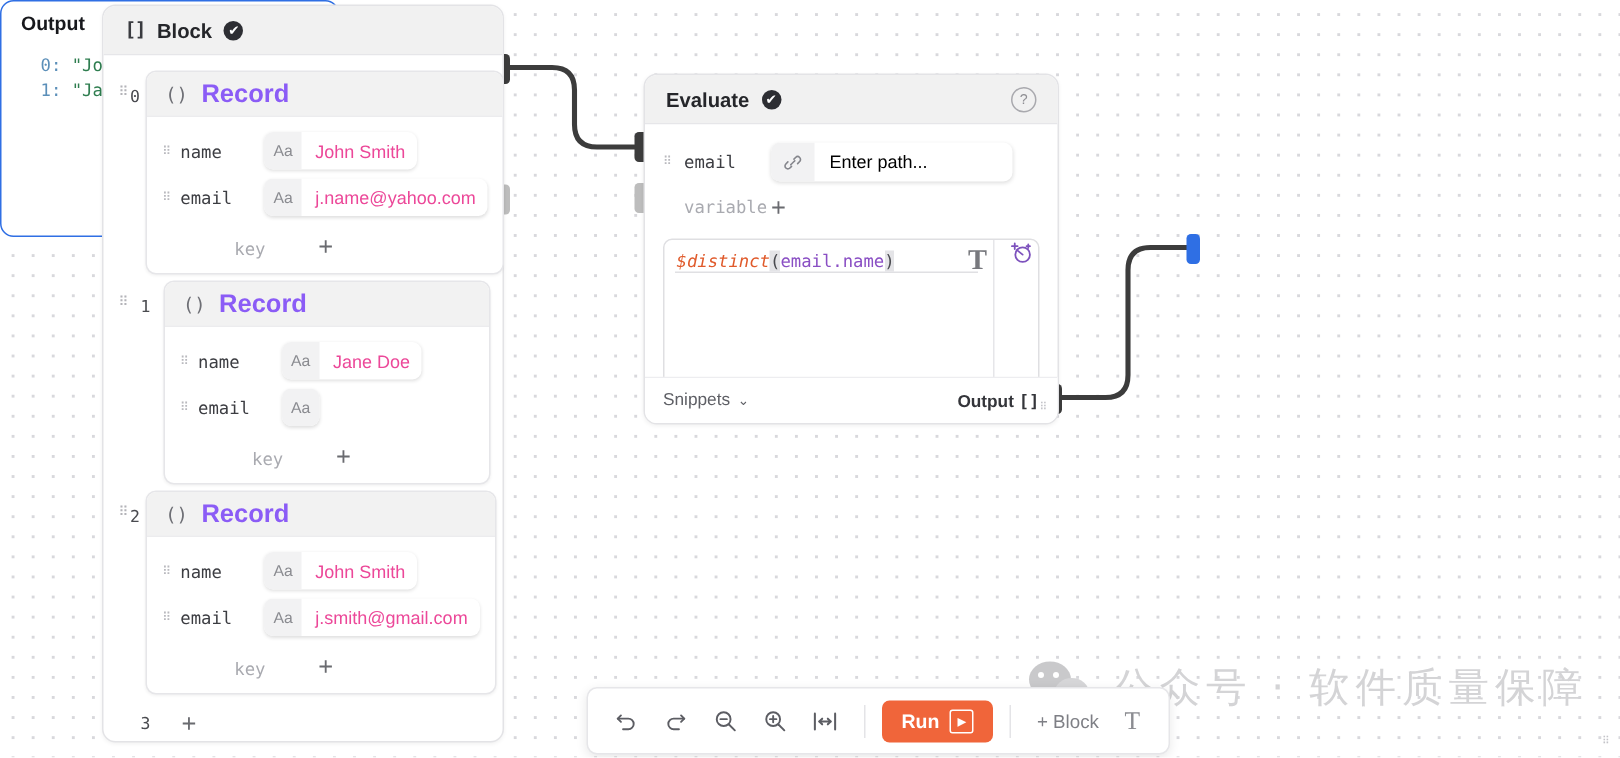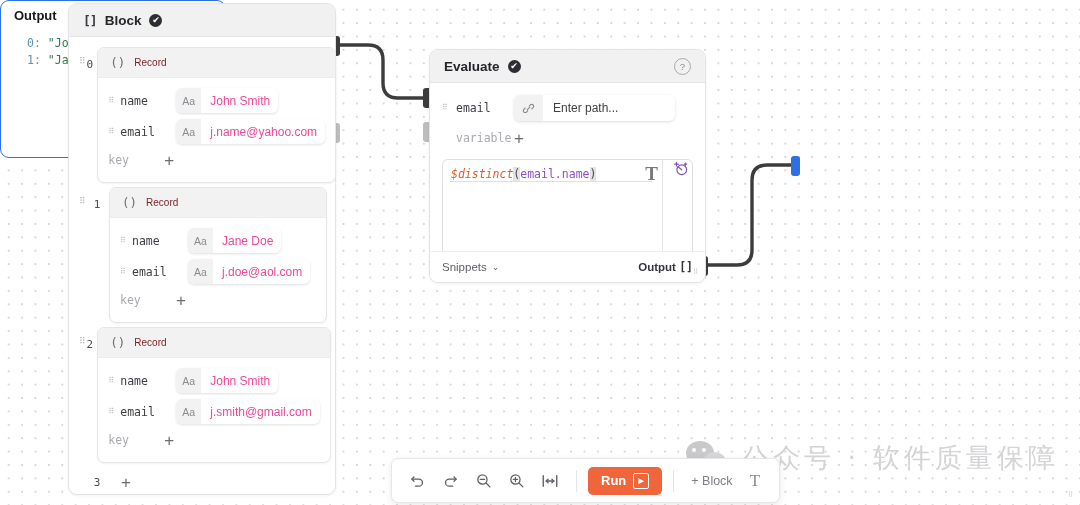--- a/index.html
+++ b/index.html
@@ -88,42 +88,42 @@
     flex: 1; margin-left: 4px; margin-right: 8px;
     background: #fff; border: 1px solid #e6e6e9; border-radius: 7px;
     box-shadow: 0 1px 2px rgba(0,0,0,.05);
   }
   .record-head {
     display: flex; align-items: center; gap: 9px;
     background: #f2f2f2; border-radius: 6px 6px 0 0;
     height: 29px; padding: 0 12px; border-bottom: 1px solid #ececee;
   }
   .paren-icon { font-size: 12.5px; color: #6e6f75; font-family: "DejaVu Sans Mono", monospace;}
-  .record-title { font-size: 10px; font-weight: 400; color: #7f1d1d; }
+  .record-title { font-size: 17px; font-weight: 700; color: #8b5cf6; }
   .record-body { padding: 7px 10px 9px 10px; }
   .field-row { display: flex; align-items: center; height: 31px; }
   .field-dots { width: 12px; color: #b9b9be; font-size: 8px; line-height: 4px; letter-spacing: 1px;}
   .field-key {
     width: 56px; font-size: 11.5px; color: #3c3d42;
     font-family: "DejaVu Sans Mono", monospace;
   }
   .field-input {
     display: flex; align-items: stretch; background: #fff;
     border-radius: 6px; box-shadow: 0 1px 2.5px rgba(0,0,0,.13);
     overflow: hidden; height: 25px;
   }
   .field-type {
     width: 25px; background: #f2f2f3; color: #8a8b90;
     font-size: 10.5px; display: flex; align-items: center; justify-content: center;
   }
   .field-val {
     padding: 0 8px 0 9px; display: flex; align-items: center;
     font-size: 12px; color: #ec4899; white-space: nowrap;
   }
-  .key-add-row { display: flex; align-items: center; height: 26px; }
+  .key-add-row { display: flex; align-items: flex-end; height: 26px; margin-left: 48px; }
   .key-label {
     width: 56px; margin-left: 12px; font-size: 11.5px; color: #a9aab0;
     font-family: "DejaVu Sans Mono", monospace;
   }
   .plus { font-size: 17px; color: #6a6b70; line-height: 1; font-weight: 300; }
   .list-footer { display: flex; align-items: center; height: 30px; margin-top: 4px; }
   .list-footer .idx {
     width: 16px; margin-left: 20px; text-align: center;
     font-size: 11px; color: #4a4b50; font-family: "DejaVu Sans Mono", monospace;
   }
@@ -141,21 +141,21 @@
   .eval-key.muted { color: #a9aab0; }
   .path-input {
     display: flex; align-items: stretch; background: #fff; height: 26px;
     border-radius: 6px; box-shadow: 0 1px 3px rgba(0,0,0,.14); overflow: hidden;
   }
   .path-icon {
     width: 29px; background: #f2f2f3; display: flex; align-items: center; justify-content: center;
   }
   .path-ph {
     display: flex; align-items: center; padding: 0 10px; width: 112px;
-    font-size: 12px; color: #404040;
+    font-size: 12px; color: #000000;
   }
   .expr-box {
     margin-top: 6px; height: 102px; border: 1px solid #dfdfe2; border-radius: 6px;
     position: relative; background: #fff; overflow: hidden;
   }
   .expr-text {
     padding: 6px 8px; font-size: 11.5px; line-height: 16px;
     font-family: "DejaVu Sans Mono", monospace; white-space: nowrap;
   }
   .tok-fn { color: #e05a2b; font-style: italic; }
@@ -308,21 +308,20 @@
               <div class="field-input">
                 <div class="field-type">Aa</div>
                 <div class="field-val">Jane Doe</div>
               </div>
             </div>
             <div class="field-row">
               <div class="field-dots">⠿</div>
               <div class="field-key">email</div>
               <div class="field-input">
                 <div class="field-type">Aa</div>
-                <div class="field-val">j.doe@aol.com</div>
               </div>
             </div>
             <div class="key-add-row">
               <div class="key-label" style="margin-left:0">key</div>
               <div class="plus">+</div>
             </div>
           </div>
         </div>
       </div>
 

